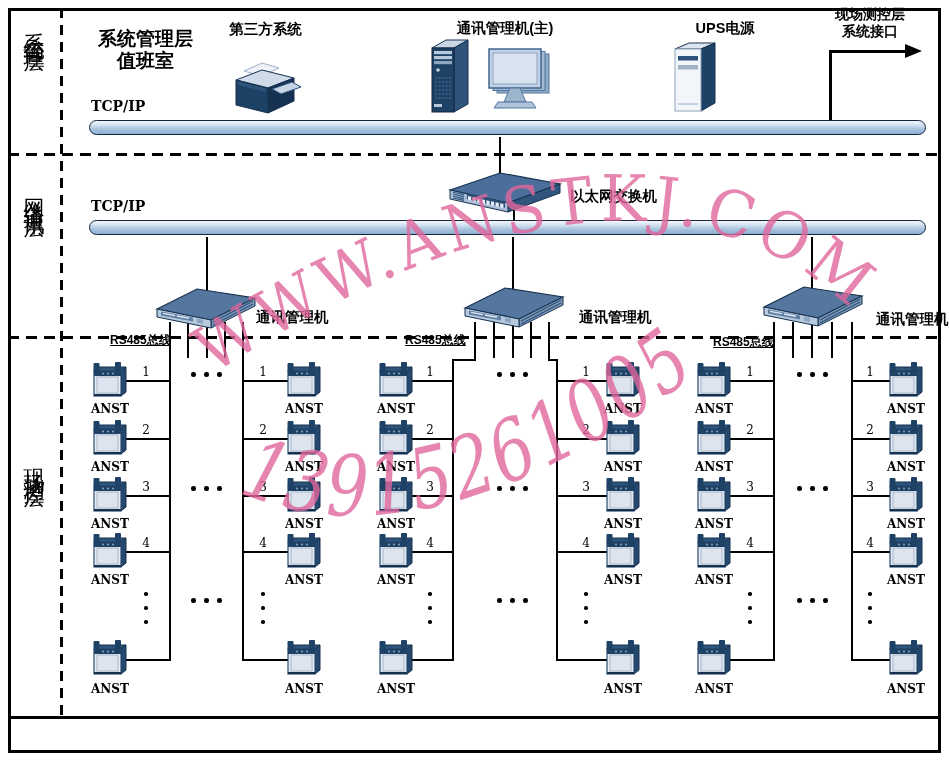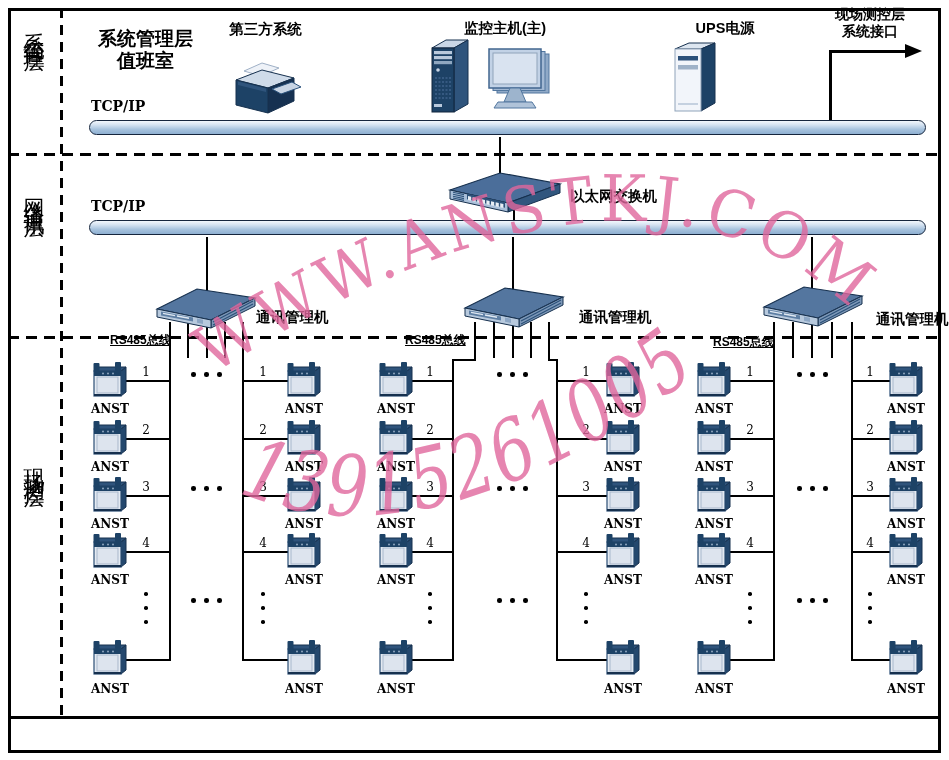--- a/index.html
+++ b/index.html
@@ -137,21 +137,21 @@
   <div class="lblC room" style="left:93px;top:28px;width:105px">
     <div>系统管理层</div>
     <div>值班室</div>
   </div>
 
   <div class="lblC" style="left:213px;top:20px;width:105px;font-size:14.5px">第三方系统</div>
   <svg class="dev" style="left:228px;top:56px;width:74px;height:62px" viewBox="0 0 74 62">
       <use href="#sym-printer"></use>
     </svg>
 
-  <div class="lblC" style="left:450px;top:19px;width:110px;font-size:14.5px">监控主机(主)</div>
+  <div class="lblC" style="left:450px;top:19px;width:110px;font-size:14.5px">通讯管理机(主)</div>
   <svg class="dev" style="left:430px;top:34px;width:48px;height:82px" viewBox="0 0 48 82">
       <use href="#sym-tower"></use>
     </svg>
   <svg class="dev" style="left:487px;top:47px;width:64px;height:66px" viewBox="0 0 64 66">
       <use href="#sym-monitor"></use>
     </svg>
 
   <div class="lblC" style="left:680px;top:19px;width:90px;font-size:14.5px">UPS电源</div>
   <svg class="dev" style="left:673px;top:41px;width:44px;height:74px" viewBox="0 0 44 74">
       <use href="#sym-ups"></use>

